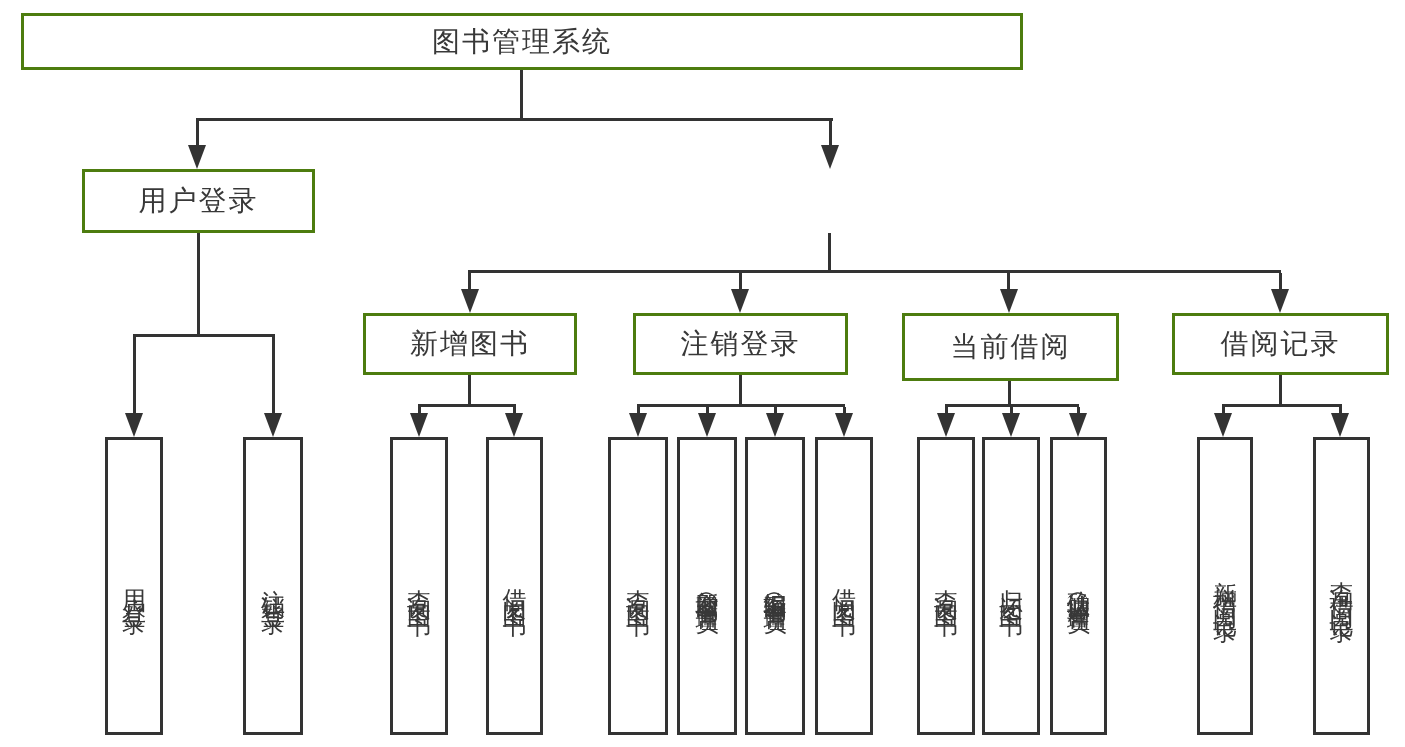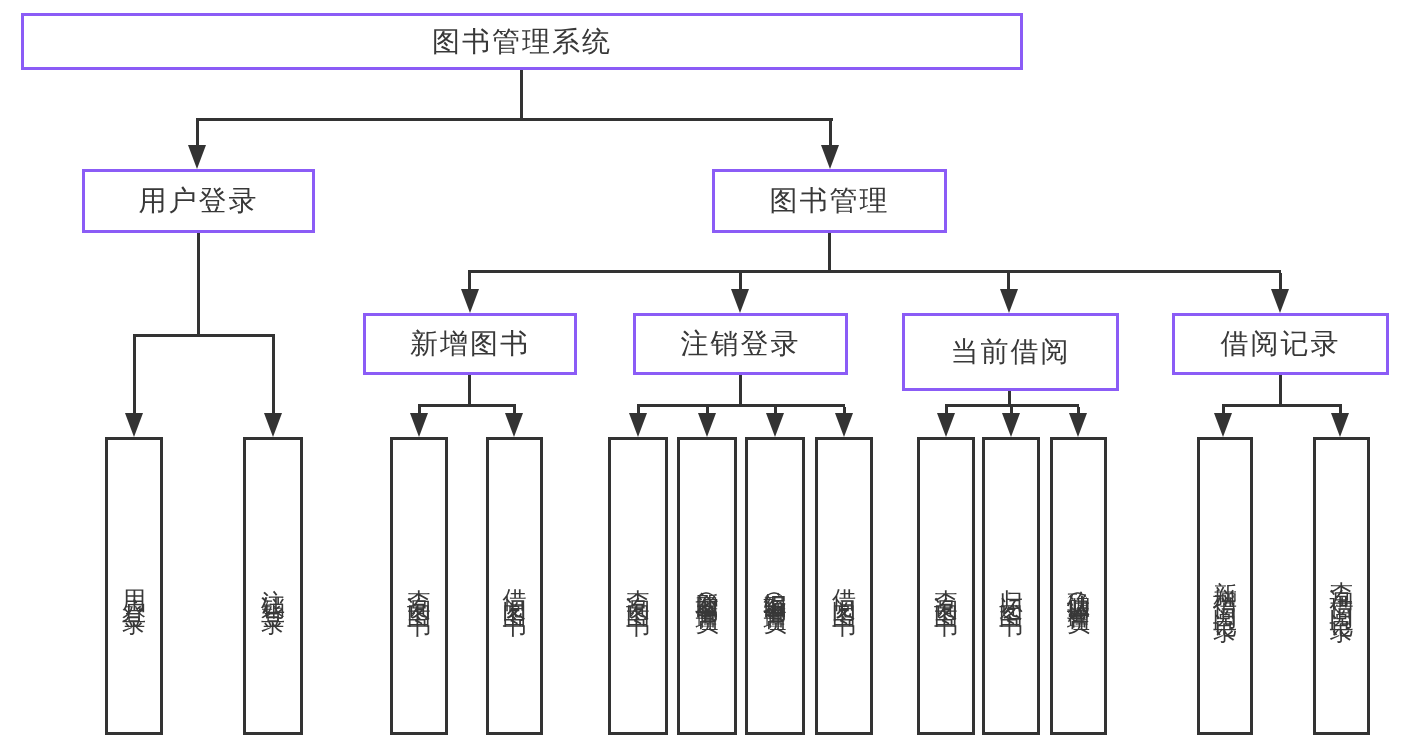--- a/index.html
+++ b/index.html
@@ -1,21 +1,21 @@
 <!DOCTYPE html>
 <html><head>
 <meta charset="utf-8">
 <style>
   html,body{margin:0;padding:0;background:#fff;}
   #stage{
     position:relative;width:1405px;height:747px;background:#ffffff;
     font-family:"Liberation Sans","DejaVu Sans",sans-serif;overflow:hidden;
   }
   .hbox{
-    position:absolute;box-sizing:border-box;border:3px solid #8b5cf6;background:#fff;
+    position:absolute;box-sizing:border-box;border:3px solid #4d7c0f;background:#fff;
     display:flex;align-items:center;justify-content:center;
     font-size:28px;letter-spacing:2px;color:#383838;white-space:nowrap;
   }
   .vbox{
     position:absolute;top:437px;height:298px;box-sizing:border-box;border:3px solid #333;
     background:#fff;display:flex;align-items:center;justify-content:center;color:#383838;
   }
   .vbox span{
     writing-mode:vertical-rl;text-orientation:mixed;font-size:24px;
     letter-spacing:8px;line-height:1;
@@ -97,31 +97,28 @@
   <div class="ar" style="left:1214px;top:413px;"></div>
   <div class="ar" style="left:1331px;top:413px;"></div>
 
   <div class="hbox" style="left:21px;top:13px;width:1002px;height:57px;">
     <span>图书管理系统</span>
   </div>
 
   <div class="hbox" style="left:82px;top:169px;width:233px;height:64px;">
     <span>用户登录</span>
   </div>
-  <div class="hbox" style="left:712px;top:169px;width:235px;height:64px;">
-    <span>图书管理</span>
-  </div>
 
   <div class="hbox" style="left:363px;top:313px;width:214px;height:62px;">
     <span>新增图书</span>
   </div>
   <div class="hbox" style="left:633px;top:313px;width:215px;height:62px;">
     <span>注销登录</span>
   </div>
-  <div class="hbox" style="left:902px;top:313px;width:217px;height:78px;">
+  <div class="hbox" style="left:902px;top:313px;width:217px;height:68px;">
     <span>当前借阅</span>
   </div>
   <div class="hbox" style="left:1172px;top:313px;width:217px;height:62px;">
     <span>借阅记录</span>
   </div>
 
   <div class="vbox" style="left:105px;width:58px;">
     <span>用户登录</span>
   </div>
   <div class="vbox" style="left:243px;width:60px;">

